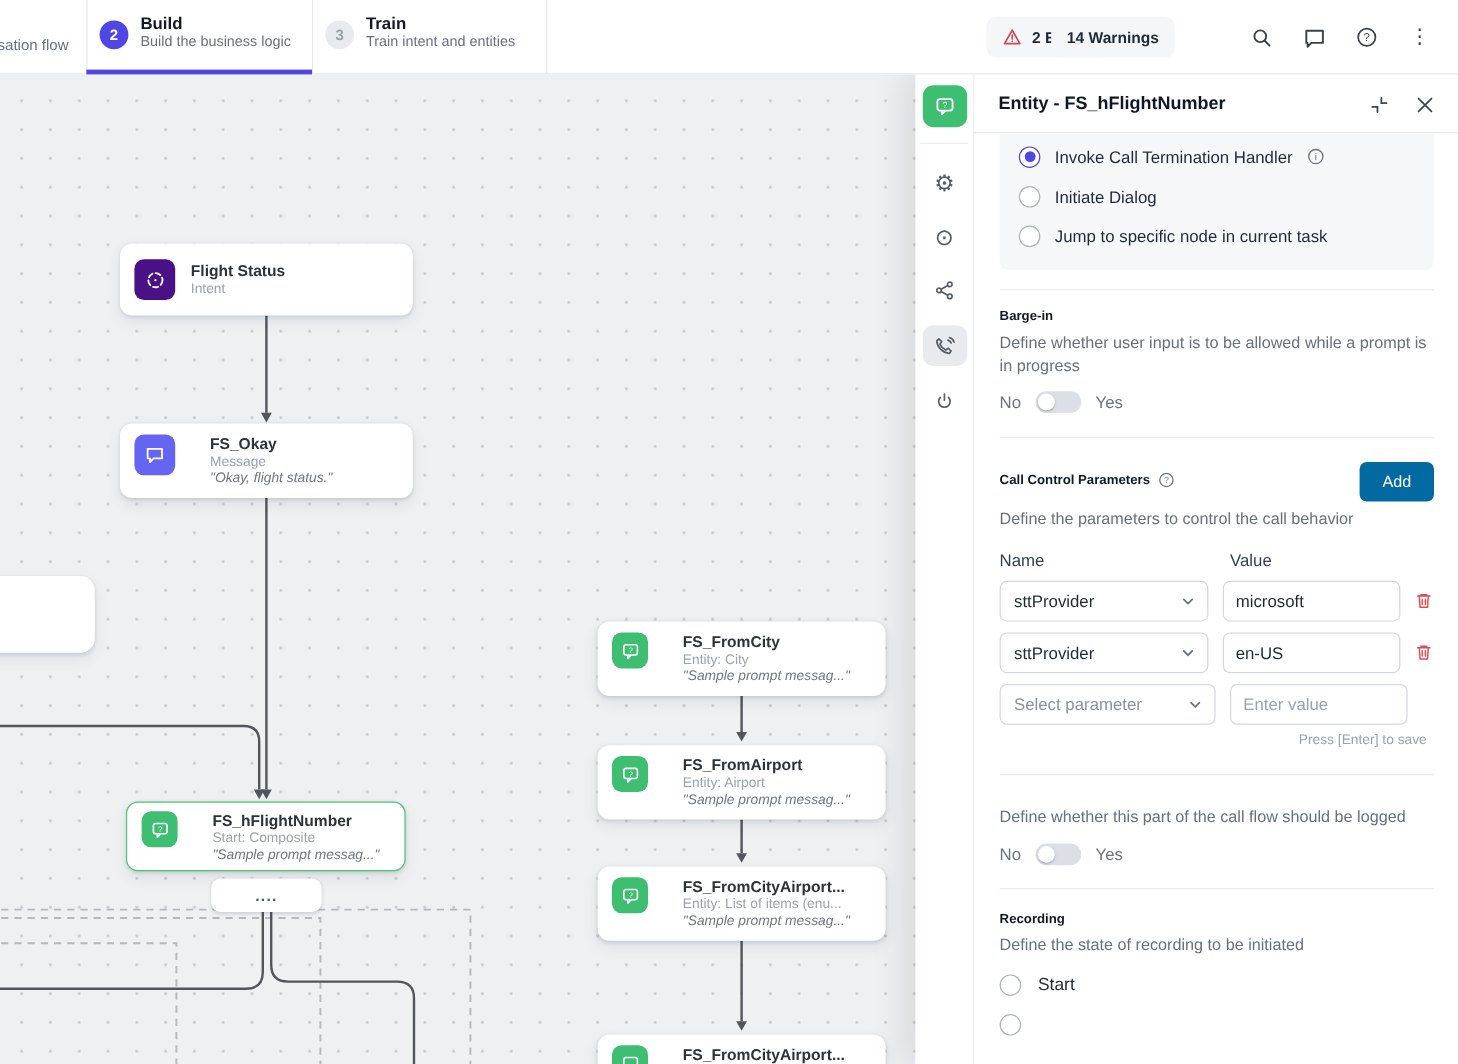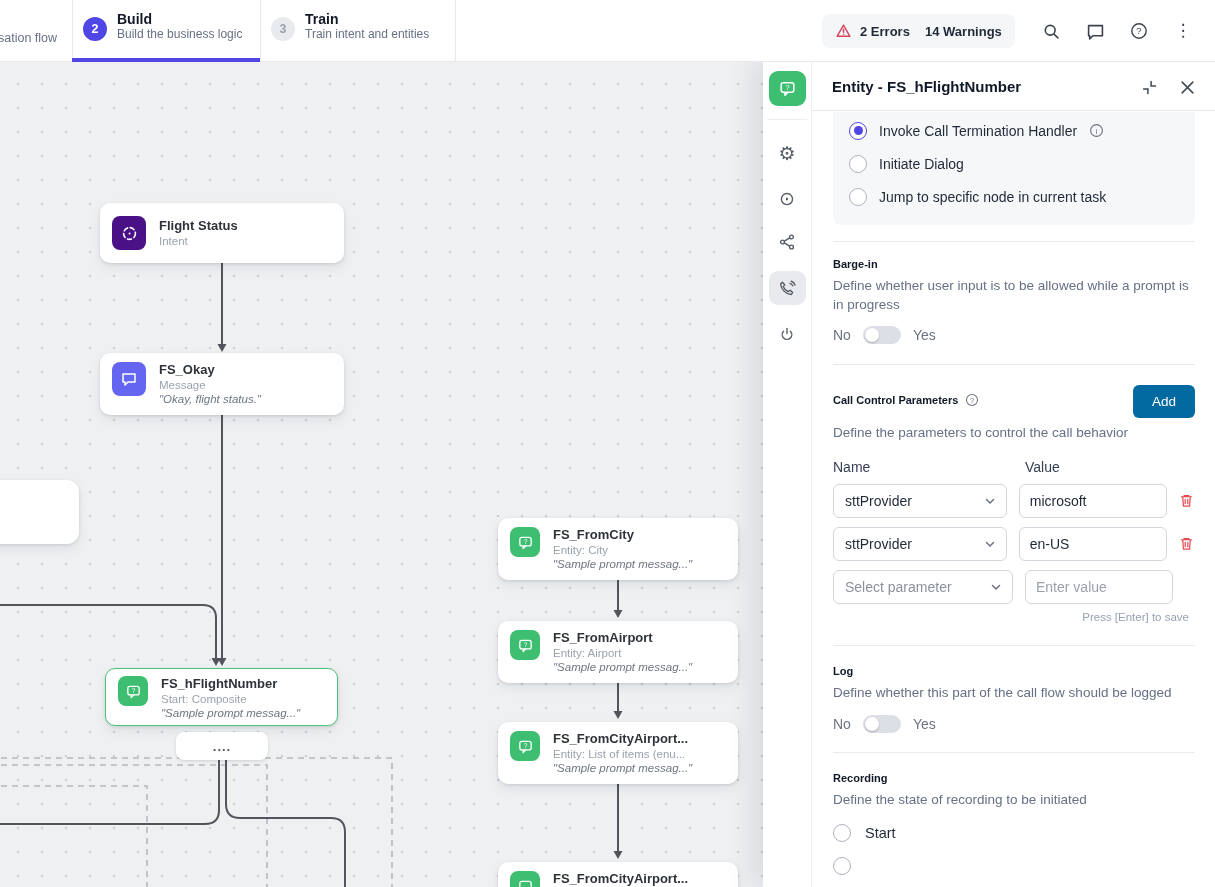--- a/index.html
+++ b/index.html
@@ -27,21 +27,21 @@
 
   
   .canvas { position:absolute; top:62px; left:0; width:1215px; height:825px;
     background-color:#eef0f2;
     background-image:radial-gradient(#c9ccd1 1.1px, transparent 1.3px);
     background-size:24px 24px; background-position:6px 10px; overflow:hidden; }
   .edges { position:absolute; left:0; top:0; }
   .node { position:absolute; background:#fff; border-radius:10px;
     box-shadow:0 1px 3px rgba(16,24,40,.12), 0 5px 12px rgba(16,24,40,.07);
     display:flex; align-items:center; padding:0 12px; cursor:pointer; }
-  .node.threeline { align-items:flex-start; padding-top:9px; }
+  .node.threeline { align-items:flex-start; padding-top:9px;gap:16px; }
   .node.selected { border:1.5px solid #4bc579; }
   .nicon { flex:0 0 auto; border-radius:8px; display:flex; align-items:center; justify-content:center; margin-right:13px; }
   .nicon.lg { width:34px; height:34px; }
   .nicon.sm { width:30px; height:30px; }
   .nicon.intent { background:#4a1187; }
   .nicon.message { background:#6466f1; }
   .nicon.entity { background:#3dbe70; }
   .ntitle { font-size:13px; font-weight:bold; color:#2e333a; line-height:16px; white-space:nowrap; }
   .nsub { font-size:11.5px; color:#9aa3ae; line-height:14px; white-space:nowrap; }
   .nquote { font-size:11.5px; font-style:italic; color:#6e7681; line-height:15px; white-space:nowrap; }
@@ -130,21 +130,21 @@
     <div class="tb-btn" style="left:822px">
       <span style="display:flex">
         <svg width="17" height="16" viewBox="0 0 16 16" fill="none" stroke="#d6455d" stroke-width="1.4" stroke-linejoin="round">
           <path d="M8 2.2 14.4 13.3H1.6Z"></path>
             <path d="M8 6.2v3.2" stroke-linecap="round"></path>
             <circle cx="8" cy="11.4" r="0.7" fill="#d6455d" stroke="none"></circle>
         </svg>
       </span>
       <span>2 Errors</span>
     </div>
-    <div class="tb-btn" style="left:912px">
+    <div class="tb-btn" style="left:876px">
       <span>14 Warnings</span>
     </div>
 
     <div class="tb-icon" style="left:1041px">
       <svg width="17" height="17" viewBox="0 0 16 16" fill="none" stroke="currentColor" stroke-width="1.5" stroke-linecap="round">
         <circle cx="6.8" cy="6.8" r="4.6"></circle>
           <path d="M10.3 10.3 14 14"></path>
       </svg>
     </div>
     <div class="tb-icon" style="left:1085px">
@@ -444,21 +444,20 @@
             <input class="vinput" placeholder="Enter value" style="">
           </div>
 
           <div class="hint" style="width:356px">Press [Enter] to save</div>
           <div style="height:22px"></div>
         </div>
 
         <hr class="divider">
 
         <div class="section" style="padding-top:19px">
-          <div class="h3">Log</div>
           <div class="desc">Define whether this part of the call flow should be logged</div>
           <div class="togrow">
             <span>No</span>
             <span class="toggle">
                 <span class="knob"></span>
               </span>
             <span>Yes</span>
           </div>
           <div style="height:19px"></div>
         </div>

